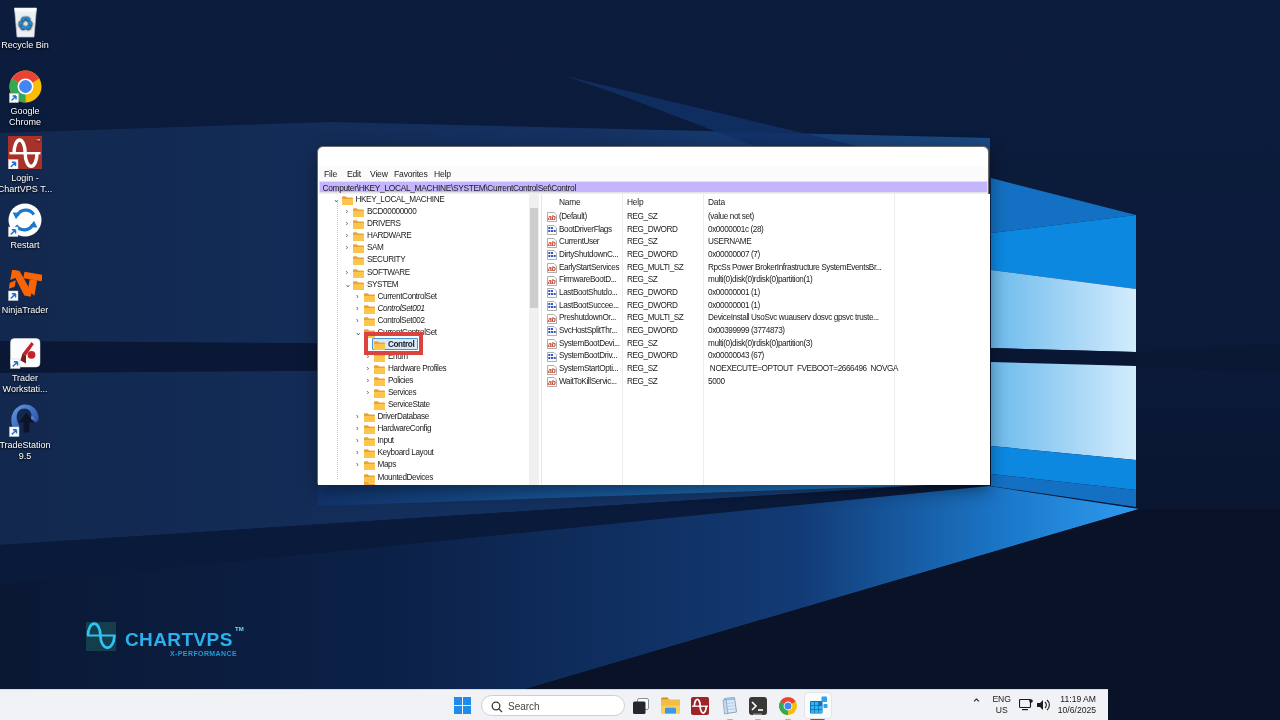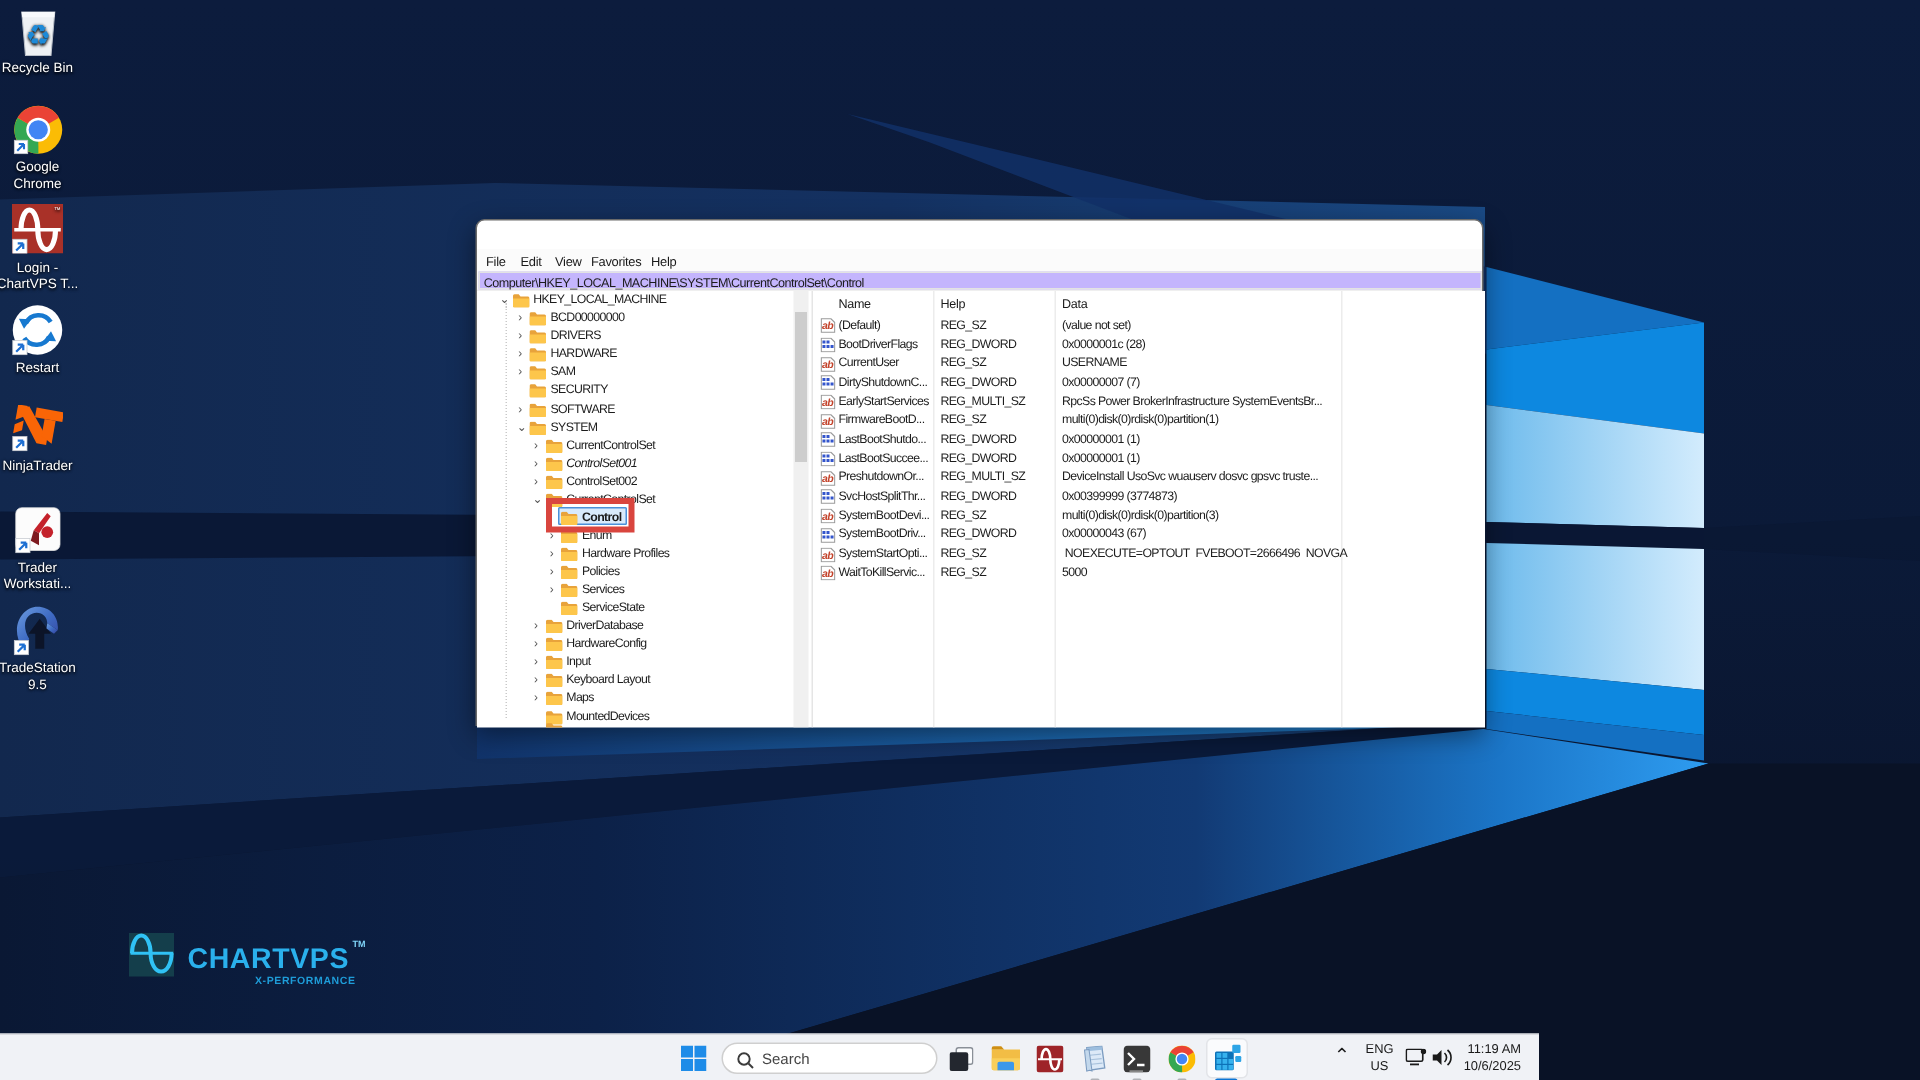--- a/index.html
+++ b/index.html
@@ -26,21 +26,21 @@
 #list { position:absolute; left:225px; top:0; width:447px; height:290.5px; }
 .hdr { position:absolute; top:3px; font-size:8.4px; letter-spacing:-0.2px; color:#1c1c1c; }
 .lcol { position:absolute; top:0; width:1px; height:290.5px; background:#ececec; }
 .lrow { position:absolute; white-space:nowrap; font-size:8.2px; letter-spacing:-0.4px; color:#1c1c1c; height:12.7px; line-height:12.7px; }
 .lrow .nm { position:absolute; left:16px; }
 .lrow .tp { position:absolute; left:84px; }
 .lrow .dt { position:absolute; left:165px; }
 .licon { position:absolute; left:4px; top:1.5px; }
 #redbox { position:absolute; left:46px; top:185px; width:59px; height:23px; border:4.5px solid #d9453e; z-index:5; }
 
-#taskbar { position:absolute; left:0; top:689px; width:1026px; height:31px; background:#f0f2f6; border-top:1px solid #d9dbe0; }
+#taskbar { position:absolute; left:0; top:689px; width:1108px; height:31px; background:#f0f2f6; border-top:1px solid #d9dbe0; }
 .tbi { position:absolute; top:0; }
 #searchbox { position:absolute; left:481px; top:5px; width:144px; height:21px; background:#ffffff; border:1px solid #cfcfcf; border-radius:10.5px; font-size:10px; color:#454545; line-height:19px; }
 #tray { position:absolute; right:0; top:0; height:31px; font-size:8.6px; color:#1a1a1a; }
 #clock { position:absolute; right:12px; top:3.5px; text-align:right; line-height:11.5px; }
 #lang { position:absolute; right:97px; top:3.5px; text-align:center; line-height:11.5px; }
 #chev2 { position:absolute; right:126px; top:6px; font-size:13px; color:#1b1b1b; }
 
 #cvlogo { position:absolute; left:86px; top:620px; }
 </style>
 </head>

